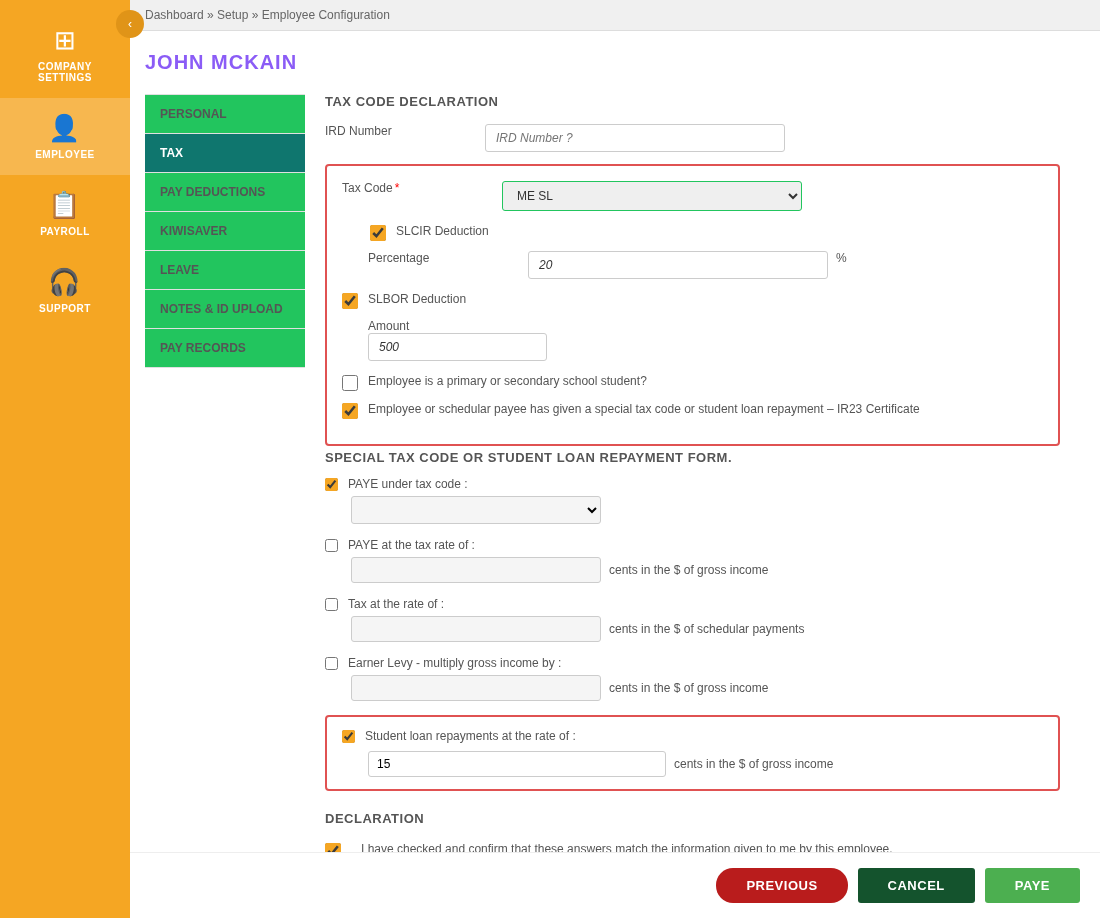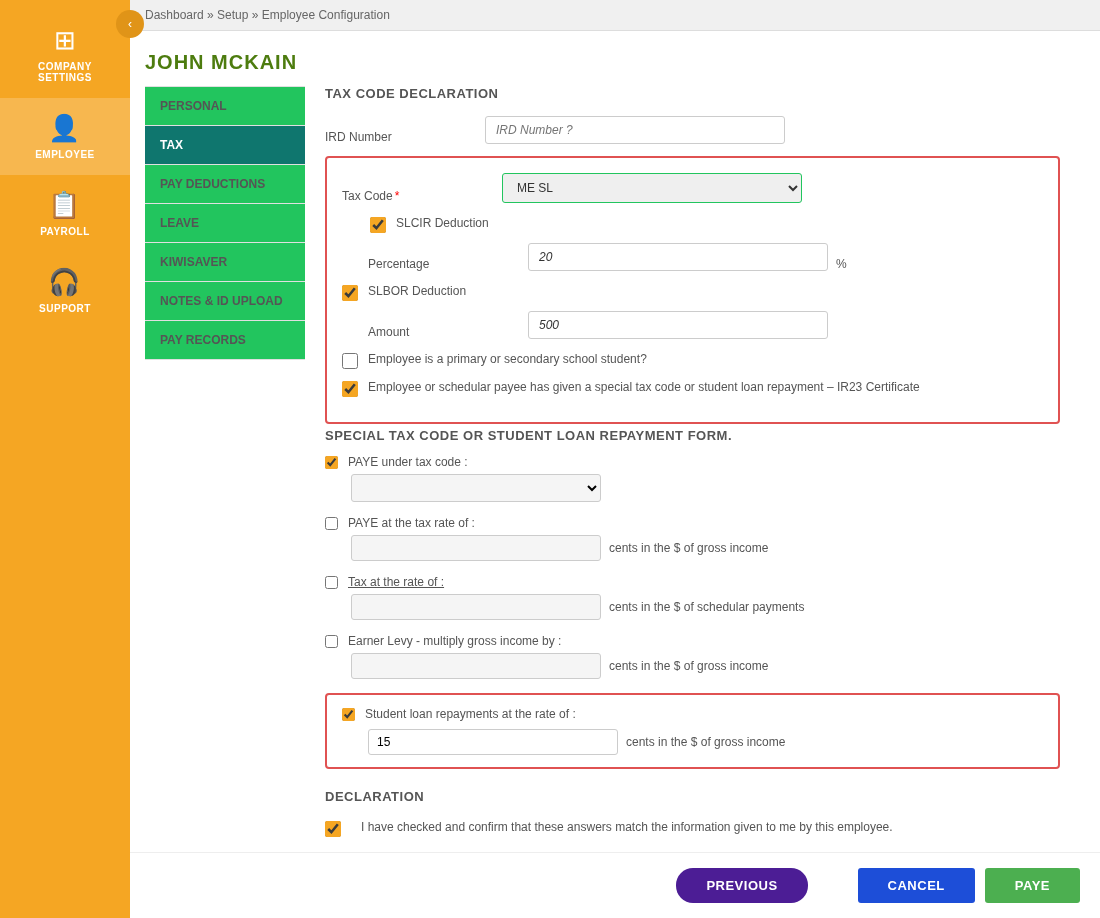--- a/index.html
+++ b/index.html
@@ -78,22 +78,22 @@
     .page-content {
       flex: 1;
       overflow-y: auto;
       padding: 20px 20px 20px 15px;
       background: white;
     }
 
     .page-title {
       font-size: 20px;
       font-weight: bold;
-      color: #4d7c0f;
-      margin-bottom: 12px;
+      color: #8b5cf6;
+      margin-bottom: 20px;
       letter-spacing: 1px;
     }
 
     
     .content-layout {
       display: flex;
       gap: 0;
     }
 
     
@@ -137,21 +137,21 @@
     
     .highlight-box {
       border: 2px solid #e05252;
       border-radius: 4px;
       padding: 15px;
       margin-bottom: 4px;
     }
 
     .form-row {
       display: flex;
-      align-items: flex-end;
+      align-items: flex-start;
       margin-bottom: 12px;
     }
     .form-label {
       width: 160px;
       font-size: 12px;
       color: #555;
       flex-shrink: 0;
     }
     .form-label.required::after {
       content: '*';
@@ -278,28 +278,27 @@
     .btn {
       padding: 10px 30px;
       font-size: 13px;
       font-weight: bold;
       border: none;
       border-radius: 3px;
       cursor: pointer;
       letter-spacing: 0.5px;
     }
     .btn-previous {
-      background: #4c1d95;
+      background: #b91c1c;
       color: white;
       border-radius: 17px;
     }
     .btn-cancel {
-      background: #1d4ed8;
-      color: white;
-      margin-left: 40px;
+      background: #14532d;
+      color: white;
     }
     .btn-next {
       background: #4caf50;
       color: white;
     }
   </style>
 </head>
 <body>
 
 <div class="sidebar">
@@ -332,22 +331,22 @@
 
   <div class="page-content">
     <div class="page-title">JOHN  MCKAIN</div>
 
     <div class="content-layout">
 
       <div class="left-nav">
         <div class="left-nav-item">PERSONAL</div>
         <div class="left-nav-item active">TAX</div>
         <div class="left-nav-item">PAY DEDUCTIONS</div>
+        <div class="left-nav-item">KIWISAVER</div>
         <div class="left-nav-item">LEAVE</div>
-        <div class="left-nav-item">KIWISAVER</div>
         <div class="left-nav-item">NOTES &amp; ID UPLOAD</div>
         <div class="left-nav-item">PAY RECORDS</div>
       </div>
 
       <div class="form-area">
 
         <div class="section-title">TAX CODE DECLARATION</div>
 
         <div class="form-row">
           <div class="form-label">IRD Number</div>
@@ -379,21 +378,21 @@
             <div class="form-label">Percentage</div>
             <input type="text" class="form-input" value="20" style="">
             <span class="percent-suffix">%</span>
           </div>
 
           <div class="checkbox-row">
             <input type="checkbox" id="slbor" checked="" style="">
             <label for="slbor">SLBOR Deduction</label>
           </div>
 
-          <div class="form-row" style="margin-left:26px;">
+          <div class="form-row" style="margin-left:26px;flex-direction:column;">
             <div class="form-label">Amount</div>
             <input type="text" class="form-input" value="500" style="">
           </div>
 
           <div class="checkbox-row">
             <input type="checkbox" id="primaryschool" style="">
             <label for="primaryschool">Employee is a primary or secondary school student?</label>
           </div>
 
           <div class="checkbox-row">
@@ -426,21 +425,21 @@
             </div>
             <div class="special-row-bottom">
               <input type="text" style="width: 250px; padding: 5px 8px; border: 1px solid rgb(204, 204, 204); border-radius: 3px; font-size: 12px; background: rgb(245, 245, 245);" value="">
               <span class="suffix-text">cents in the $ of gross income</span>
             </div>
           </div>
 
           <div class="special-row">
             <div class="special-row-top">
               <input type="checkbox" id="taxatrate" style="margin-right: 10px; accent-color: rgb(245, 166, 35);">
-              <label for="taxatrate" style="font-size:12px; color:#555;text-decoration:underline;">Tax at the rate of :</label>
+              <label for="taxatrate" style="font-size:12px; color:#555;">Tax at the rate of :</label>
             </div>
             <div class="special-row-bottom">
               <input type="text" style="width: 250px; padding: 5px 8px; border: 1px solid rgb(204, 204, 204); border-radius: 3px; font-size: 12px; background: rgb(245, 245, 245);" value="">
               <span class="suffix-text">cents in the $ of schedular payments</span>
             </div>
           </div>
 
           <div class="special-row">
             <div class="special-row-top">
               <input type="checkbox" id="earnerlevy" style="margin-right: 10px; accent-color: rgb(245, 166, 35);">
@@ -451,21 +450,21 @@
               <span class="suffix-text">cents in the $ of gross income</span>
             </div>
           </div>
 
           <div class="student-loan-box">
             <div class="special-row-top" style="margin-bottom:8px;">
               <input type="checkbox" id="studentloan" checked="" style="margin-right: 10px; accent-color: rgb(245, 166, 35);">
               <label for="studentloan" style="font-size:12px; color:#555;">Student loan repayments at the rate of :</label>
             </div>
             <div class="special-row-bottom">
-              <input type="text" class="enabled" style="width: 250px; padding: 5px 8px; border: 1px solid rgb(204, 204, 204); border-radius: 3px; font-size: 12px; background: white;" value="15">
+              <input type="text" class="enabled" style="width: 298px; padding: 5px 8px; border: 1px solid rgb(204, 204, 204); border-radius: 3px; font-size: 12px; background: white;" value="15">
               <span class="suffix-text">cents in the $ of gross income</span>
             </div>
           </div>
         </div>
 
         <div class="declaration-section">
           <div class="section-title">DECLARATION</div>
           <div class="checkbox-row">
             <input type="checkbox" id="declaration" checked="" style="accent-color: rgb(245, 166, 35);">
             <label for="declaration" style="font-size:12px; color:#555; margin-left:10px;">I have checked and confirm that these answers match the information given to me by this employee.</label>

